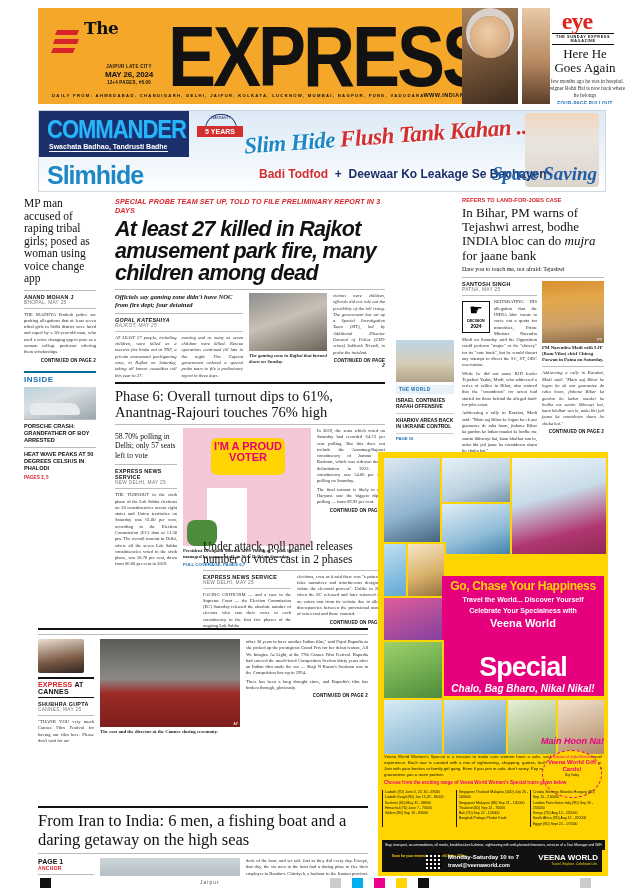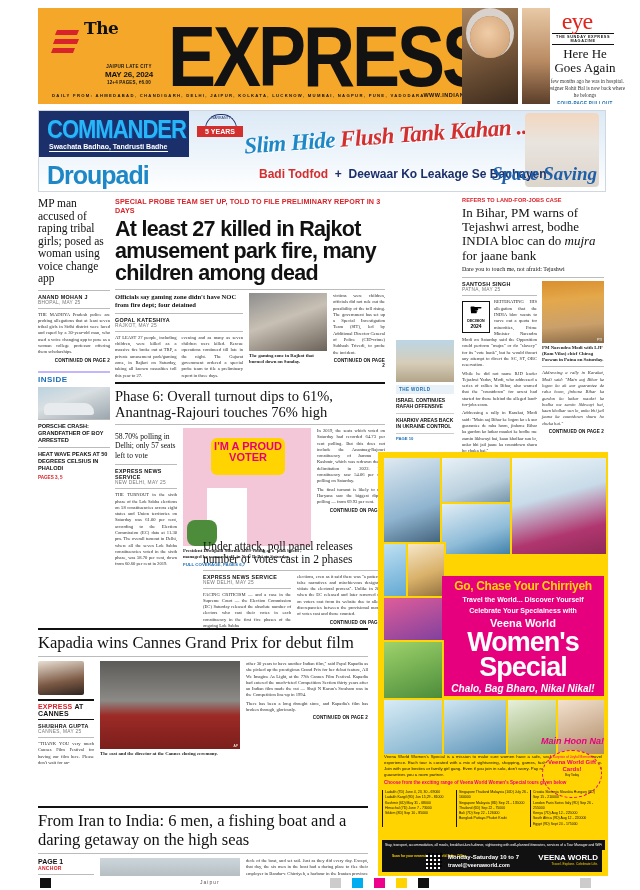--- a/index.html
+++ b/index.html
@@ -32,21 +32,21 @@
   .mh-face{position:absolute;right:0px;top:0px;width:56px;height:96px;
     background:linear-gradient(160deg,#a9845e 0%,#7b5a3c 45%,#3c2b1d 100%);}
   .mh-face:after{content:"";position:absolute;left:8px;top:8px;width:40px;height:42px;border-radius:50%;
     background:radial-gradient(circle at 45% 40%,#f0cda7 0%,#dbb087 55%,#c99a6c 100%);
     box-shadow:0 -4px 0 4px #d9d2cc;}
 
   
   .eye{position:absolute;left:522px;top:8px;width:110px;height:96px;background:#fff;overflow:hidden;}
   .eye-photo{position:absolute;left:0;top:0;width:28px;height:96px;
     background:linear-gradient(180deg,#e8c9a6,#b98b63 55%,#5b3e2a);}
-  .eye-word{text-align:center;font-family:"Liberation Serif",serif;font-weight:normal;font-size:24px;
+  .eye-word{text-align:center;font-family:"Liberation Serif",serif;font-weight:bold;font-size:24px;
     color:#e0251b;line-height:22px;margin-top:2px;letter-spacing:-1px;}
   .eye-sub{text-align:center;font-family:"Liberation Sans",sans-serif;font-size:3.8px;font-weight:bold;
     letter-spacing:.6px;color:#111;border-top:1px solid #111;border-bottom:1px solid #111;
     margin:1px 18px 2px 30px;padding:1px 0;}
   .eye-head{text-align:center;font-family:"Liberation Serif",serif;font-size:13px;line-height:14px;
     color:#111;padding-left:16px;}
   .eye-dek{text-align:center;font-family:"Liberation Serif",serif;font-size:5.2px;line-height:7px;
     color:#333;padding:3px 6px 0 22px;}
   .eye-pull{text-align:center;font-family:"Liberation Sans",sans-serif;font-size:4.6px;font-weight:bold;
     color:#1a6fb5;letter-spacing:.3px;padding-left:16px;padding-top:2px;}
@@ -90,35 +90,35 @@
   .body-txt{font-family:"Liberation Serif",serif;font-size:4.6px;line-height:6.3px;color:#2b2b2b;
     text-align:justify;}
   .cont{font-family:"Liberation Sans",sans-serif;font-weight:bold;font-size:4.6px;color:#111;
     text-align:right;letter-spacing:.1px;}
   .rule{border-top:1px solid #bbb;}
 
   
   .col{position:absolute;}
 
   
-  #left-col{left:38px;top:197px;width:72px;}
+  #left-col{left:24px;top:197px;width:72px;}
   .lc-head{font-family:"Liberation Serif",serif;font-size:11.5px;line-height:12.5px;color:#111;}
   .inside-box{margin-top:8px;}
   .inside-lbl{font-family:"Liberation Sans",sans-serif;font-weight:bold;font-size:8px;color:#1a6fb5;
-    letter-spacing:.5px;border-top:2px solid #c4b5fd;padding-top:2px;}
+    letter-spacing:.5px;border-top:2px solid #0369a1;padding-top:2px;}
   .inside-photo{width:72px;height:32px;margin-top:3px;
     background:linear-gradient(160deg,#bcd3df 0%,#d9dfe2 40%,#9aa6ad 100%);position:relative;}
   .inside-photo:after{content:"";position:absolute;left:6px;bottom:4px;width:50px;height:12px;
     border-radius:6px 10px 3px 3px;background:#e8ebed;}
   .inside-item{font-family:"Liberation Sans",sans-serif;font-weight:bold;font-size:5.6px;line-height:7px;
     color:#111;padding:3px 0;}
   .inside-pg{font-family:"Liberation Sans",sans-serif;font-weight:bold;font-size:4.6px;color:#d8232a;}
 
   
-  #lead{left:115px;top:197px;width:270px;}
+  #lead{left:115px;top:197px;width:270px;font-style:italic;}
   .lead-kicker{font-size:7.2px;}
   .lead-head{font-family:"Liberation Sans",sans-serif;font-weight:bold;font-size:21.5px;line-height:22px;
     color:#111;letter-spacing:-.7px;margin-top:3px;}
   .lead-sub{font-family:"Liberation Serif",serif;font-size:6.6px;line-height:8.4px;color:#111;
     font-weight:bold;}
 
   
   #right-col{left:462px;top:197px;width:142px;}
   .rc-kicker{font-size:5.6px;}
   .rc-head{font-family:"Liberation Serif",serif;font-size:13px;line-height:14.2px;color:#111;margin-top:3px;}
@@ -254,21 +254,21 @@
     <div class="ad-badge">
       <div class="arc">WARRANTY</div>
       <div class="rib">5 YEARS</div>
     </div>
     <div class="ad-slim">
       <span class="blue">Slim Hide</span>
       <span>Flush Tank Kahan ...?</span>
     </div>
     <div class="ad-girl"></div>
     <div class="ad-bottom">
-      <div class="ad-sh">Droupadi</div>
+      <div class="ad-sh">Slimhide</div>
       <div class="ad-mid">
         <span>Badi Todfod</span>
         <span class="b">&nbsp;+&nbsp;</span>
         <span class="b">Deewaar Ko Leakage Se Bachayen</span>
       </div>
       <div class="ad-space">Space Saving</div>
     </div>
   </div>
 
   <div class="col" id="left-col">
@@ -404,21 +404,20 @@
       </div>
       <div style="flex:1;">
         <div class="body-txt">elections, even as it said there was "a pattern of false narratives and mischievous designs to vitiate the electoral process". Unlike in 2019, when the EC released and later removed data on voters cast from its website due to alleged discrepancies between the provisional number of votes cast and those counted.</div>
         <div class="cont" style="margin-top:2px">CONTINUED ON PAGE 2</div>
       </div>
     </div>
   </div>
 
   <div class="col" id="kapadia">
     <div class="rule" style="border-top-width:2px;border-top-color:#111;margin-bottom:4px"></div>
-    <div class="kp-head">Kapadia wins Cannes Grand Prix for debut film</div>
     <div class="rule" style="margin:4px 0 4px"></div>
     <div style="display:flex;gap:6px;">
       <div style="flex:0 0 56px;">
         <div style="width:46px;height:34px;background:linear-gradient(170deg,#e9dfd2,#7c5a45 60%,#2e2420);
              border-radius:2px;margin-bottom:4px;"></div>
         <div class="cannes-lbl">
           <span>EXPRESS</span>
           <span class="blk">AT CANNES</span>
         </div>
         <div class="byline" style="margin-top:3px">SHUBHRA GUPTA</div>
@@ -469,25 +468,24 @@
       <div class="vw-tile" style="left:0;top:0;width:58px;height:86px;background:linear-gradient(160deg,#dfeaf2,#8fb4cf 60%,#3f5f78);"></div>
       <div class="vw-tile" style="left:58px;top:0;width:70px;height:46px;background:linear-gradient(160deg,#e9f2f7,#b9cfdd 60%,#6f8fa5);"></div>
       <div class="vw-tile" style="left:58px;top:46px;width:70px;height:50px;background:linear-gradient(160deg,#e2eef5,#8fbcd8 60%,#3f7fa8);"></div>
       <div class="vw-tile" style="left:128px;top:0;width:94px;height:96px;background:linear-gradient(165deg,#eef6fb,#c8dbe8 40%,#b0366f 75%,#8f2a59);"></div>
       <div class="vw-tile" style="left:0;top:86px;width:24px;height:54px;background:linear-gradient(160deg,#bfe0f2,#5fa6d2);"></div>
       <div class="vw-tile" style="left:24px;top:86px;width:36px;height:54px;background:linear-gradient(160deg,#f6e7c9,#d9b16a 55%,#8e6d3c);"></div>
       <div class="vw-tile" style="left:0;top:140px;width:60px;height:46px;background:linear-gradient(160deg,#e05d9a,#7b3f9e);"></div>
     </div>
 
     <div class="vw-pink">
-      <div class="vw-l1">Go, Chase Your Chirriyeh</div>
+      <div class="vw-l1">Go, Chase Your Happiness</div>
       <div class="vw-l2">Travel the World... Discover Yourself</div>
       <div class="vw-l2">Celebrate Your Speciainess with</div>
       <div class="vw-l3">Veena World</div>
-      <div class="vw-l4">Women's</div>
     </div>
     <div style="position:absolute;left:62px;top:200px;width:162px;height:42px;background:#e6007e;text-align:center;color:#fff;">
       <div class="vw-l4">Special</div>
       <div class="vw-l5">Chalo, Bag Bharo, Nikal Nikal!</div>
     </div>
 
     <div class="vw-tile" style="position:absolute;left:2px;top:186px;width:58px;height:56px;background:linear-gradient(160deg,#9ed36b,#4c8c3a);"></div>
     <div class="vw-tile" style="position:absolute;left:2px;top:244px;width:58px;height:54px;background:linear-gradient(160deg,#d8ecf6,#7fb0cc);"></div>
     <div class="vw-tile" style="position:absolute;left:62px;top:244px;width:62px;height:54px;background:linear-gradient(160deg,#cfe6f2,#5c93b8);"></div>
     <div class="vw-tile" style="position:absolute;left:126px;top:244px;width:48px;height:54px;background:linear-gradient(160deg,#e7f0d9,#8fa86a);"></div>

